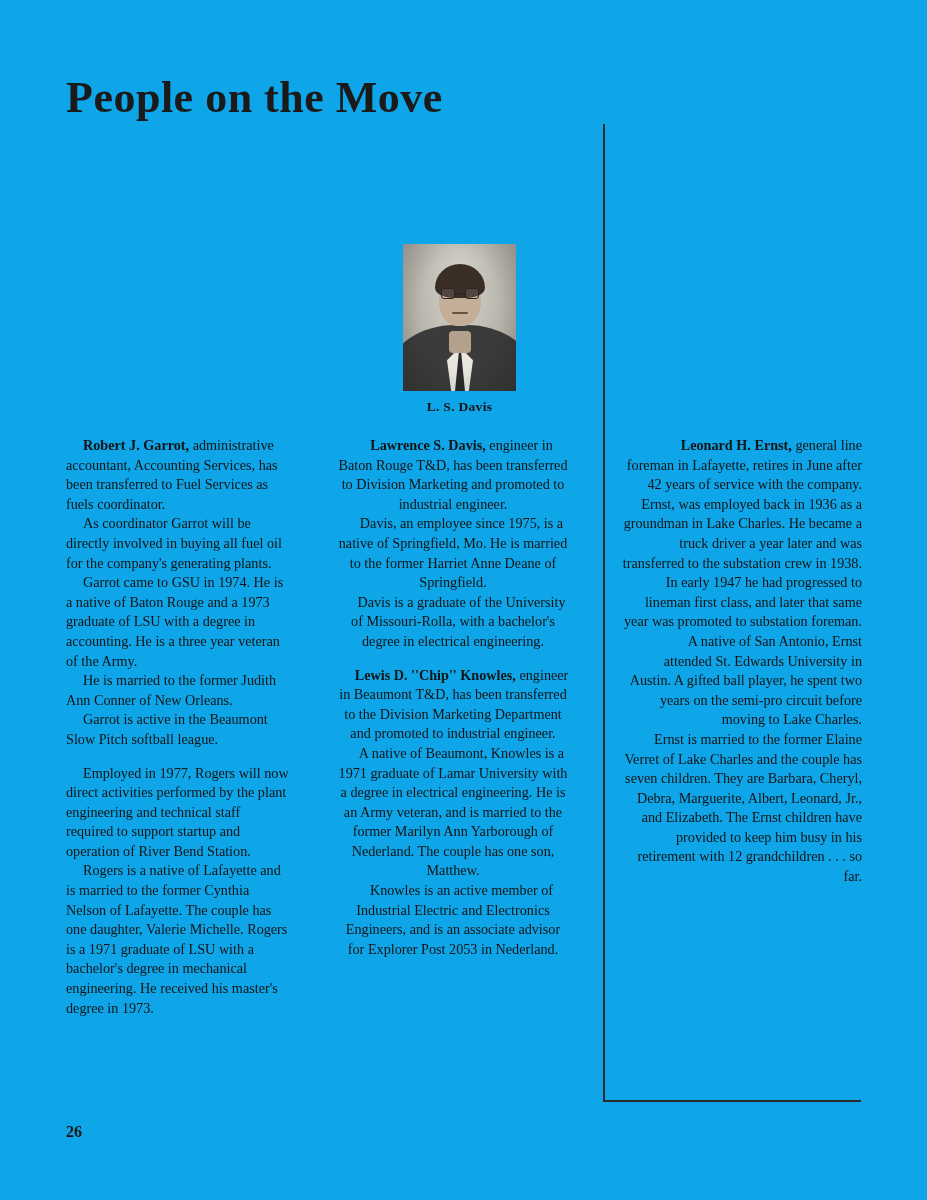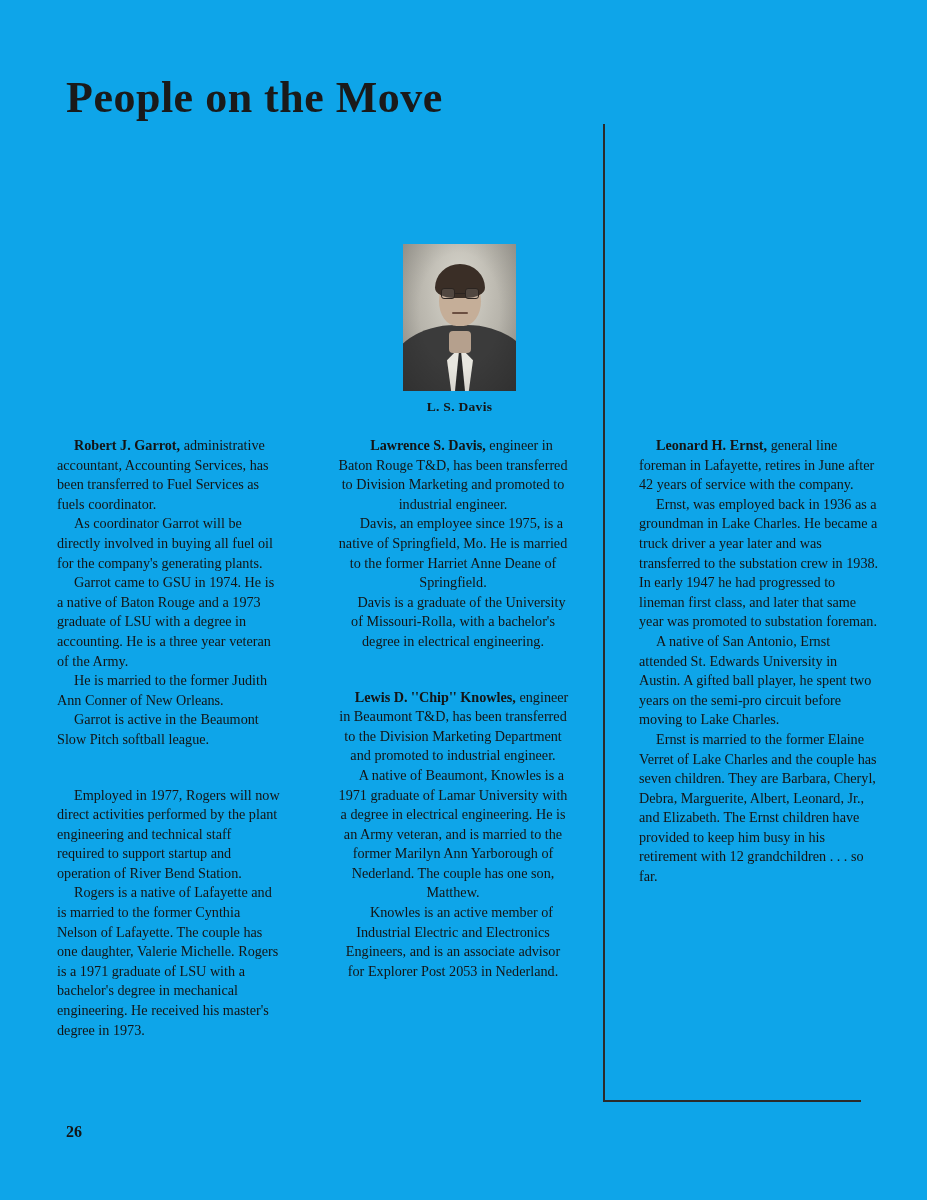--- a/index.html
+++ b/index.html
@@ -180,26 +180,26 @@
 
   
   .col {
     position: absolute;
     top: 436px;
     font-size: 14.2px;
     line-height: 19.6px;
     color: #141414;
     text-align: left;
   }
-  .col.c1 { left: 57px;  width: 225px; }
+  .col.c1 { left: 66px;  width: 225px; }
   .col.c2 { left: 337px; width: 232px; text-align: center; }
-  .col.c3 { left: 639px; width: 240px; }
+  .col.c3 { left: 622px; width: 240px; text-align: right; }
 
   .art { margin: 0 0 0 0; }
-  .art + .art { margin-top: 36px; }
+  .art + .art { margin-top: 14px; }
 
   .p {
     margin: 0;
     text-indent: 17px;
   }
   .p.first { text-indent: 17px; }
 
   .lead {
     font-weight: bold;
   }

